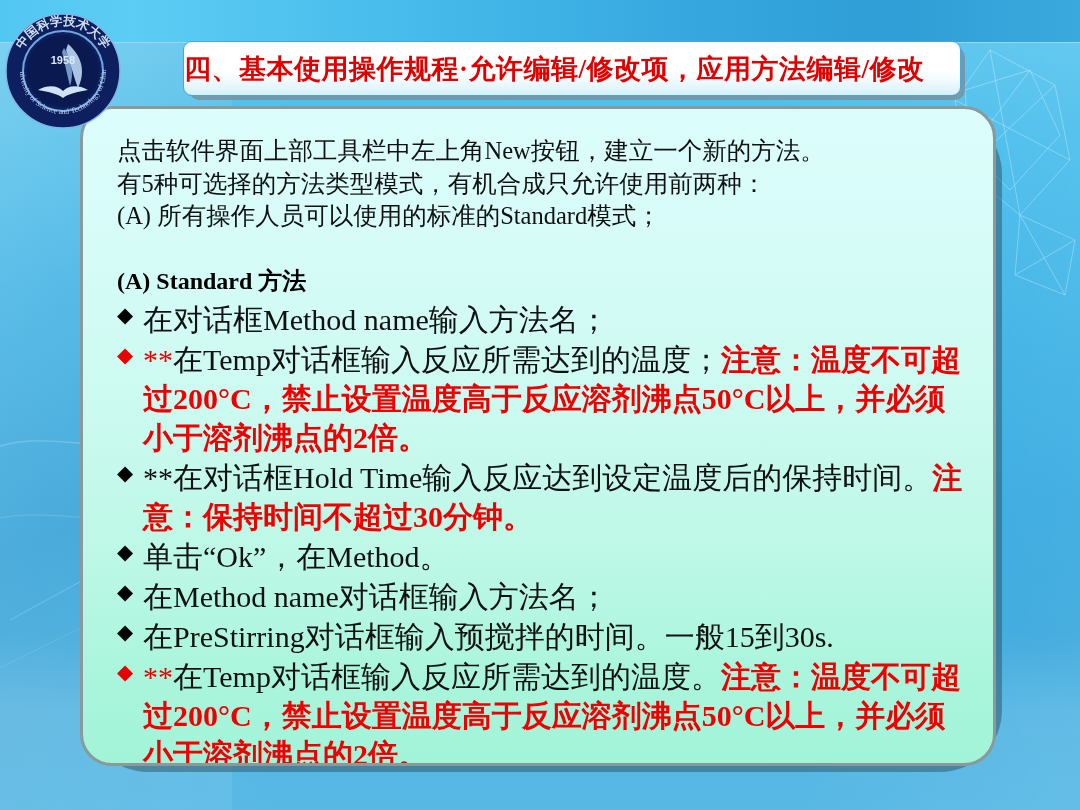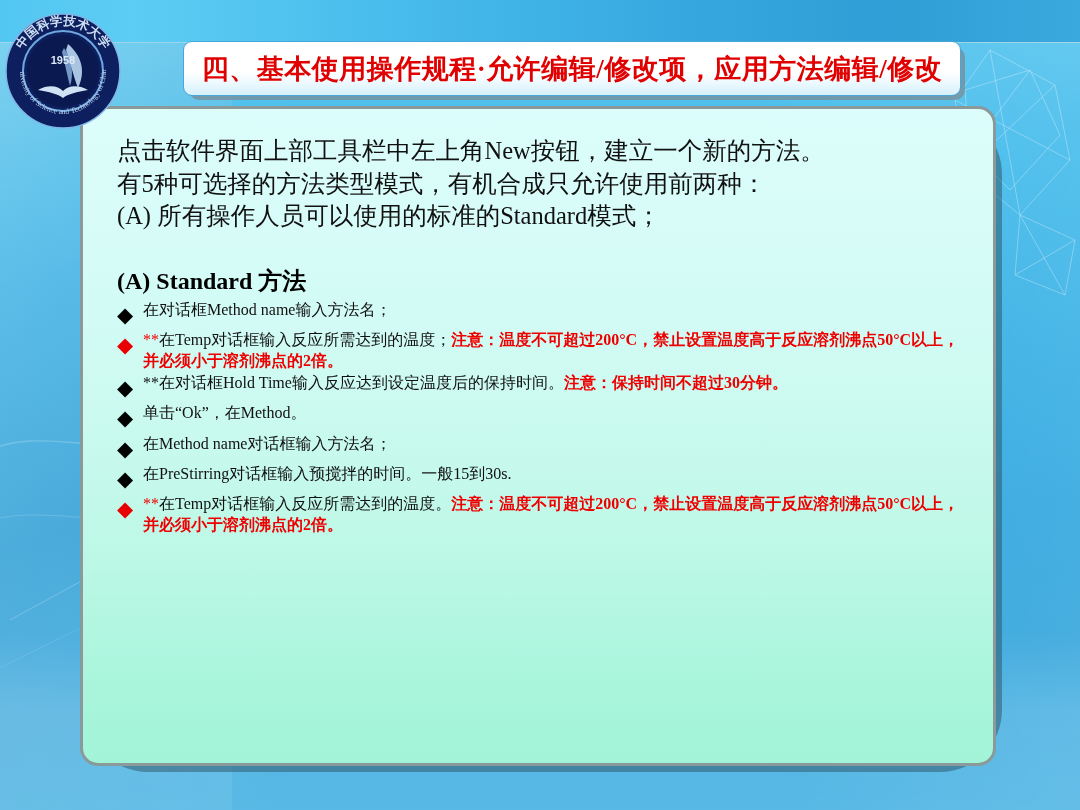--- a/index.html
+++ b/index.html
@@ -85,21 +85,20 @@
   .title-box {
     position: absolute;
     left: 183px; top: 41px;
     width: 776px; height: 53px;
     border-radius: 9px;
     border: 1px solid #4aa6d8;
     background: linear-gradient(180deg, #ffffff 0%, #ffffff 55%, #eefaff 75%, #d6f0fb 100%);
     box-shadow: inset 0 1px 0 #fff;
     display: flex;
     align-items: center;
-    justify-content: center;
     z-index: 8;
   }
   .title-text {
     color: #e00000;
     font-size: 27px;
     font-weight: bold;
     letter-spacing: .5px;
     white-space: nowrap;
     font-family: "Liberation Serif", "DejaVu Serif", serif;
   }
@@ -110,21 +109,21 @@
     left: 86px; top: 112px;
     width: 916px; height: 660px;
     border-radius: 62px;
     background: rgba(40,70,85,.45);
     z-index: 3;
   }
   .panel {
     position: absolute;
     left: 80px; top: 106px;
     width: 916px; height: 660px;
-    border-radius: 18px;
+    border-radius: 32px;
     border: 3px solid #8a9a9a;
     background: linear-gradient(180deg,
         #dcfdfb 0%,
         #d6fcf8 22%,
         #ccfaf0 45%,
         #bdf8e6 68%,
         #a9f5dc 88%,
         #a2f4d8 100%);
     box-sizing: border-box;
     z-index: 4;
@@ -162,21 +161,21 @@
     flex: 0 0 auto;
     width: 26px;
     font-size: 21px;
     line-height: 1.30;
     padding-top: 2px;
   }
   .bullet.black { color: #000; }
   .bullet.red   { color: #e80000; }
   .btext {
     flex: 1 1 auto;
-    font-size: 16px;
+    font-size: 30px;
     line-height: 1.30;
     color: #111;
   }
   .warn {
     color: #ef0000;
     font-weight: bold;
   }
   .stars { color: #111; }
   .bullet-row.warn-row .btext { }
   .bullet-row.warn-row .stars { color: #ef0000; }

